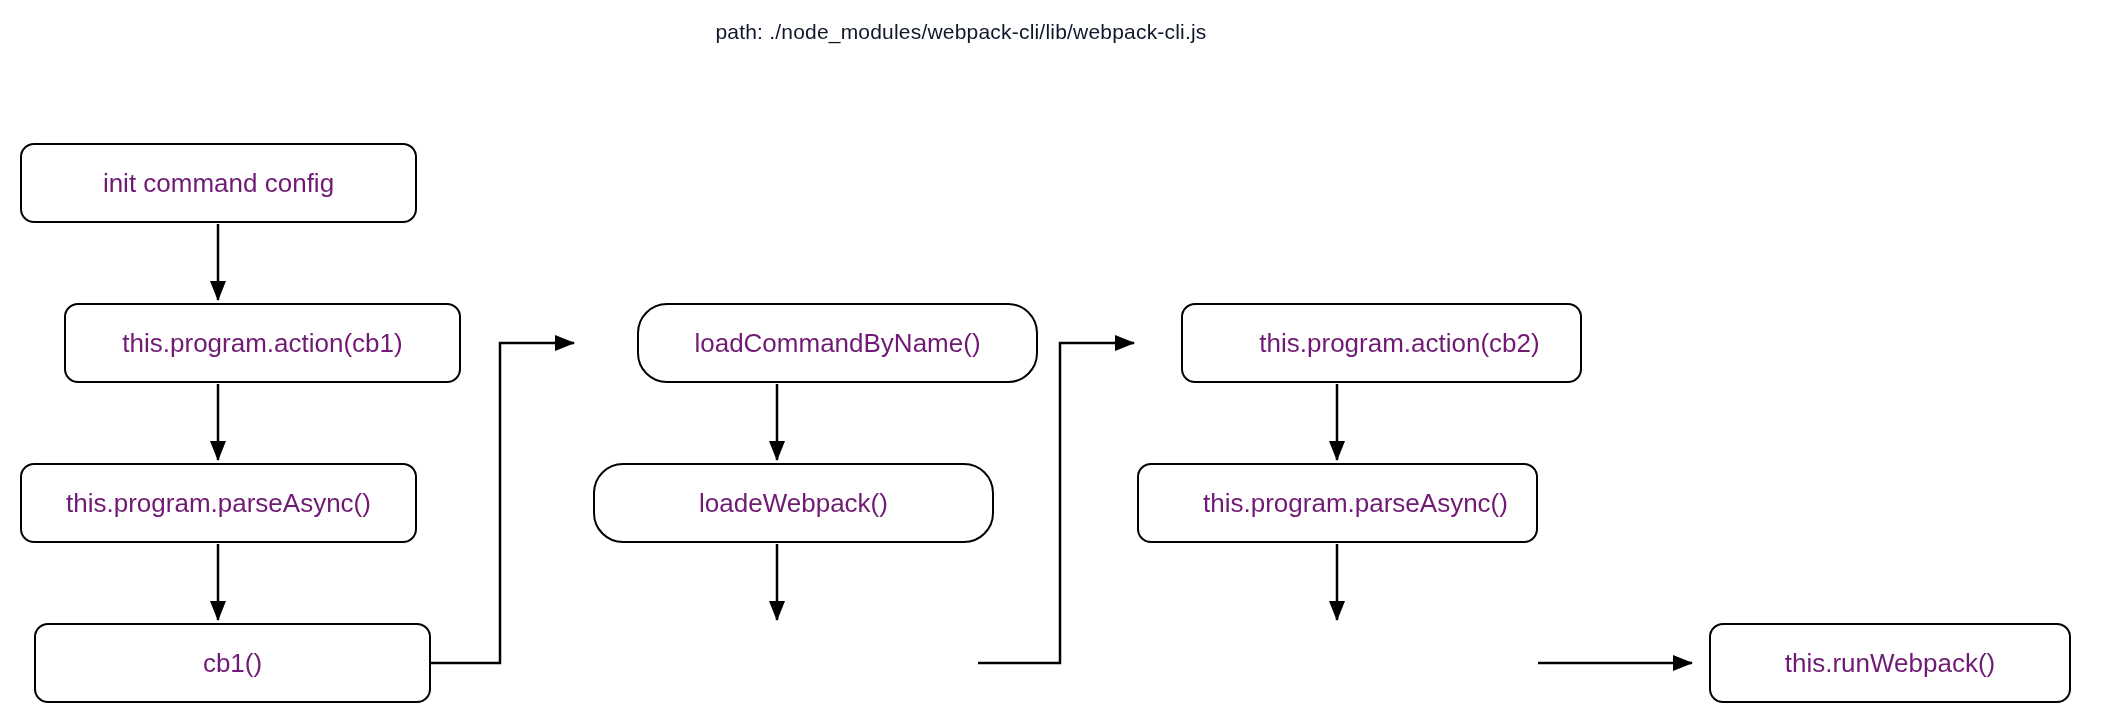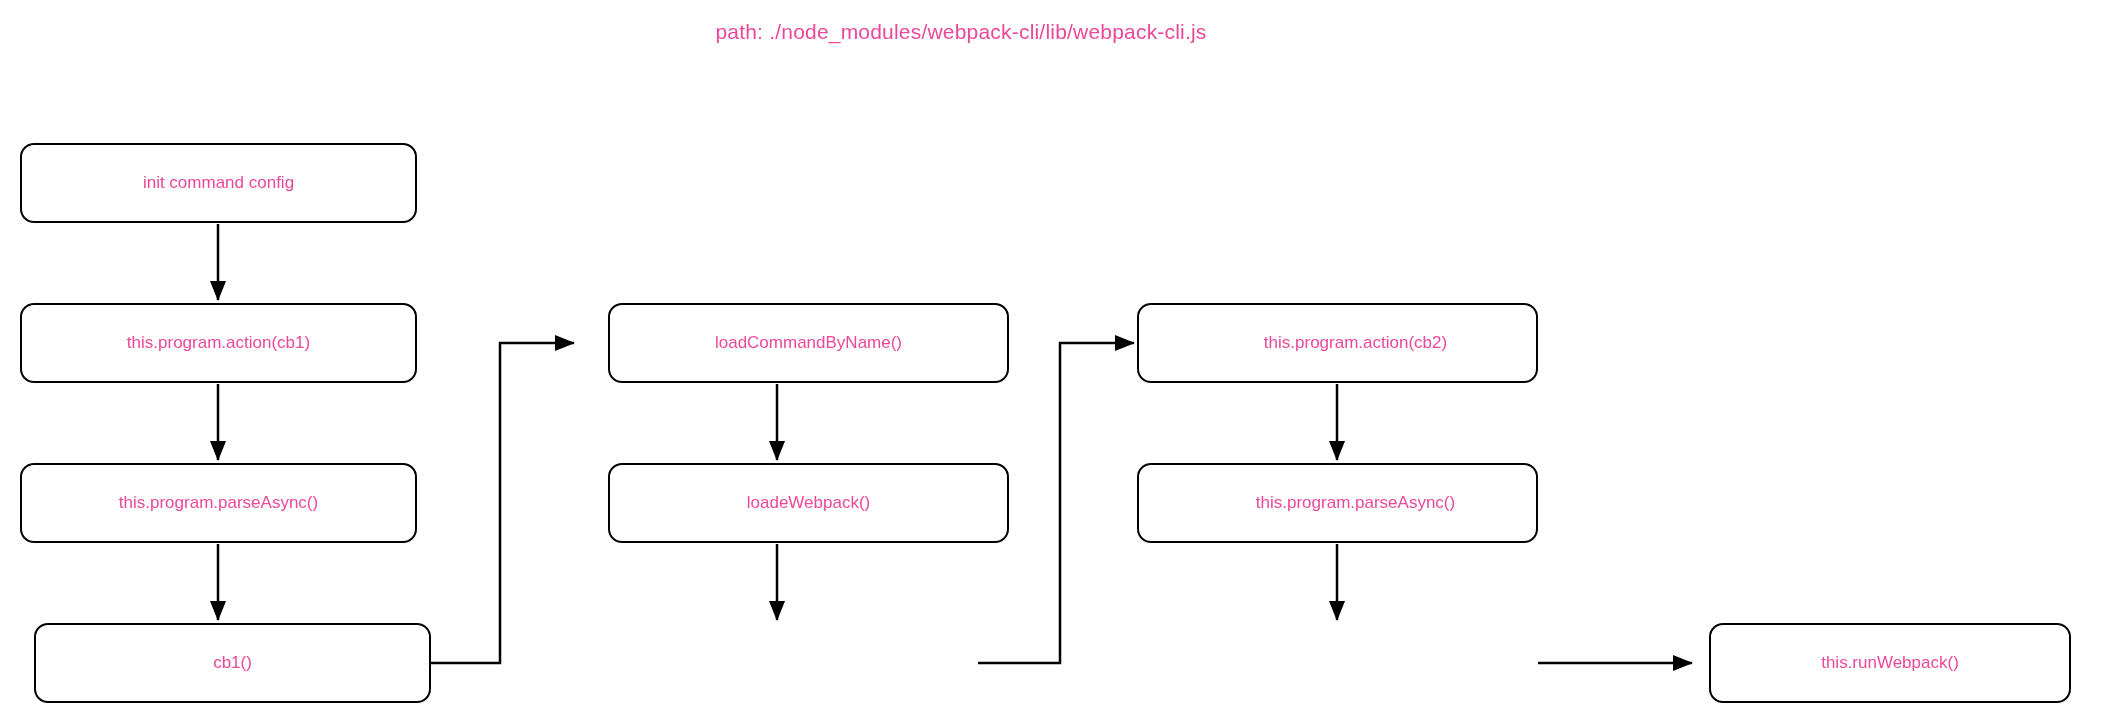--- a/index.html
+++ b/index.html
@@ -14,52 +14,52 @@
     height: 728px;
     background: #ffffff;
     overflow: hidden;
   }
   .diagram-title {
     position: absolute;
     left: 961px;
     top: 20px;
     transform: translateX(-50%);
     font-size: 21px;
-    color: #ec4899;
+    color: #0f172a;
     white-space: nowrap;
     letter-spacing: 0.2px;
   }
   .edge-layer {
     position: absolute;
     left: 0;
     top: 0;
     width: 2126px;
     height: 728px;
   }
   .node {
     position: absolute;
     height: 80px;
     box-sizing: border-box;
     background: #ffffff;
     border: 2.5px solid #000000;
     border-radius: 14px;
     display: flex;
     align-items: center;
     justify-content: center;
-    font-size: 17px;
-    color: #ec4899;
+    font-size: 26px;
+    color: #701a75;
     white-space: nowrap;
   }
   
   .c1 { left: 20px;   width: 397px; }
-  .c2 { left: 608px;  width: 401px; }
+  .c2 { left: 593px;  width: 401px; border-radius: 30px; }
   .c3 { left: 1137px; width: 401px; padding-left: 36px; }
   .c4 { left: 1695px; width: 362px; }
   .r1 { top: 143px; }
-  .r2 { top: 303px; }
+  .r2 { top: 303px; margin-left: 44px; }
   .r3 { top: 463px; }
   .r4 { top: 623px; margin-left: 14px; }
 </style>
 </head>
 <body>
 
 <div class="canvas">
 
   <div class="diagram-title">path: ./node_modules/webpack-cli/lib/webpack-cli.js</div>
 

